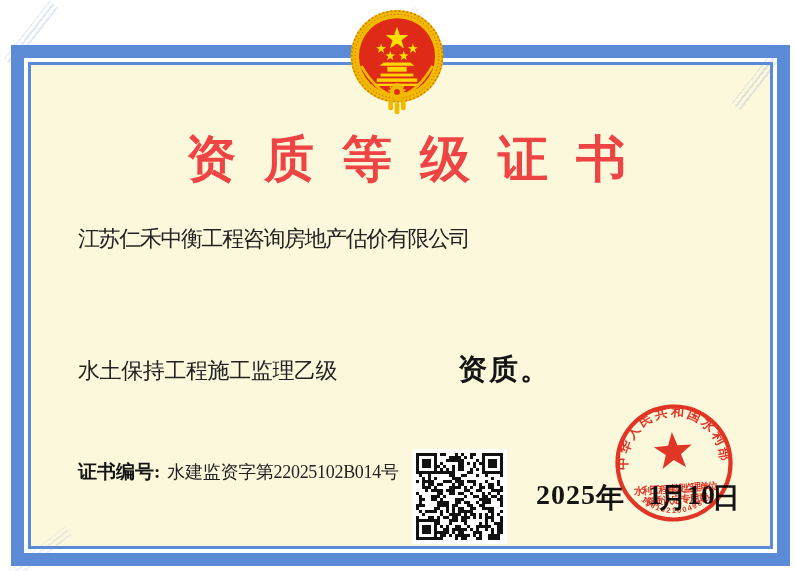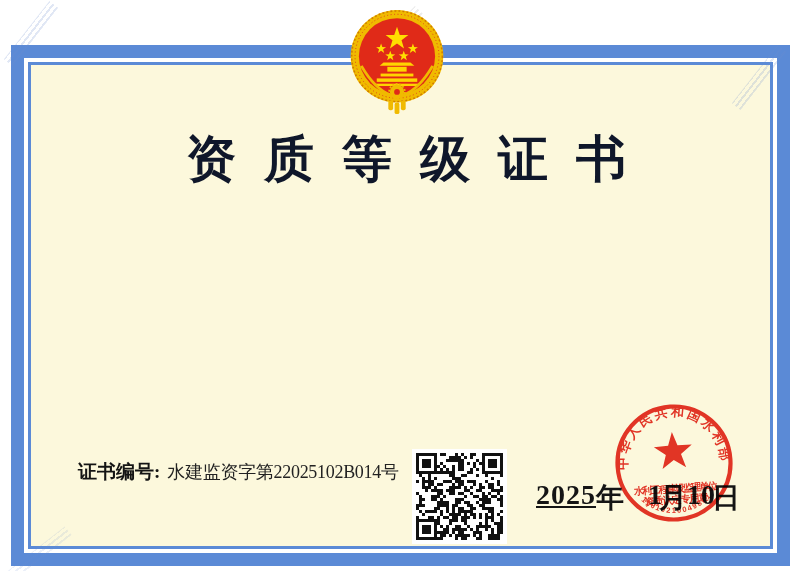--- a/index.html
+++ b/index.html
@@ -22,21 +22,21 @@
     background:repeating-linear-gradient(0deg,rgba(108,140,205,.38) 0 2px,rgba(255,255,255,0) 2px 5px);
   }
   .wm-tl{left:-6px;top:28px;transform:rotate(-52deg);}
   .wm-tr{left:722px;top:72px;transform:rotate(-52deg);}
   .wm-bl{left:2px;top:548px;transform:rotate(-38deg);opacity:.35;}
   .wm-em{left:368px;top:26px;width:60px;transform:rotate(-46deg);opacity:.28;
     background:repeating-linear-gradient(0deg,rgba(120,120,120,.5) 0 2px,rgba(255,255,255,0) 2px 5px);}
   .emblem{position:absolute;left:347px;top:8px;width:100px;height:108px;}
   .title{
     position:absolute;left:0;right:0;top:126px;text-align:center;text-indent:44px;
-    font-size:50px;font-weight:700;letter-spacing:28px;color:#0f172a;
+    font-size:50px;font-weight:700;letter-spacing:28px;color:#ef4444;
   }
   .company{
     position:absolute;left:78px;top:224px;font-size:22px;letter-spacing:-1.4px;color:#222;
   }
   .statement{
     position:absolute;left:120px;top:274px;font-size:27px;font-weight:700;letter-spacing:-1px;color:#141414;
   }
   .qual-scope{
     position:absolute;left:78px;top:356px;font-size:22px;letter-spacing:-0.4px;color:#222;
   }
@@ -48,21 +48,21 @@
   .meta-row .val{font-size:18px;letter-spacing:-0.3px;margin-left:7px;color:#222;}
   .row-certno{top:459px;}
   .row-valid{top:494px;}
   .qr{
     position:absolute;left:412px;top:449px;width:95px;height:95px;background:#ffffff;
   }
   .qr-mods{position:absolute;left:4px;top:4px;width:87px;height:87px;background:#ffffff;}
   .qr-mods i{position:absolute;width:3px;height:3px;background:#111;}
   .date-row{position:absolute;left:0;top:479px;font-weight:600;color:#141414;}
   .date-row span{position:absolute;top:0;font-size:28px;white-space:nowrap;}
-  .d-year{left:536px;letter-spacing:1px;text-decoration:underline;}
+  .d-year{left:536px;letter-spacing:1px;}
   .d-yu{left:596px;font-weight:700;}
   .d-month{left:648px;}
   .d-mu{left:659px;font-weight:700;}
   .d-day{left:687px;}
   .d-du{left:712px;font-weight:700;}
   .seal{
     position:absolute;left:613px;top:402px;width:122px;height:122px;
     mix-blend-mode:multiply;opacity:.93;transform:rotate(-4deg);
   }
 </style>
@@ -105,22 +105,25 @@
     <circle cx="50" cy="87" r="8.2" fill="none" stroke="#f0ba00" stroke-width="1.8" stroke-dasharray="2 1.7"></circle>
     <circle cx="50" cy="87" r="3" fill="#e02a18"></circle>
 
     <rect x="41" y="96" width="5" height="10" rx="2" fill="#f0ba00"></rect>
     <rect x="54" y="96" width="5" height="10" rx="2" fill="#f0ba00"></rect>
     <rect x="47.5" y="98" width="5" height="12" rx="2" fill="#f0ba00"></rect>
   </svg>
 
   <div class="title">资质等级证书</div>
 
-
-
+  <div class="company">江苏仁禾中衡工程咨询房地产估价有限公司</div>
+
+
+  <div class="qual-scope">水土保持工程施工监理乙级</div>
+  <div class="qual-suffix">资质。</div>
 
   <div class="meta-row row-certno">
     <span class="lab">证书编号:</span><span class="val">水建监资字第22025102B014号</span>
   </div>
 
 
   <div class="qr">
     <div class="qr-mods">
         <i style="left:0px;top:0px"></i>
         <i style="left:3px;top:0px"></i>

